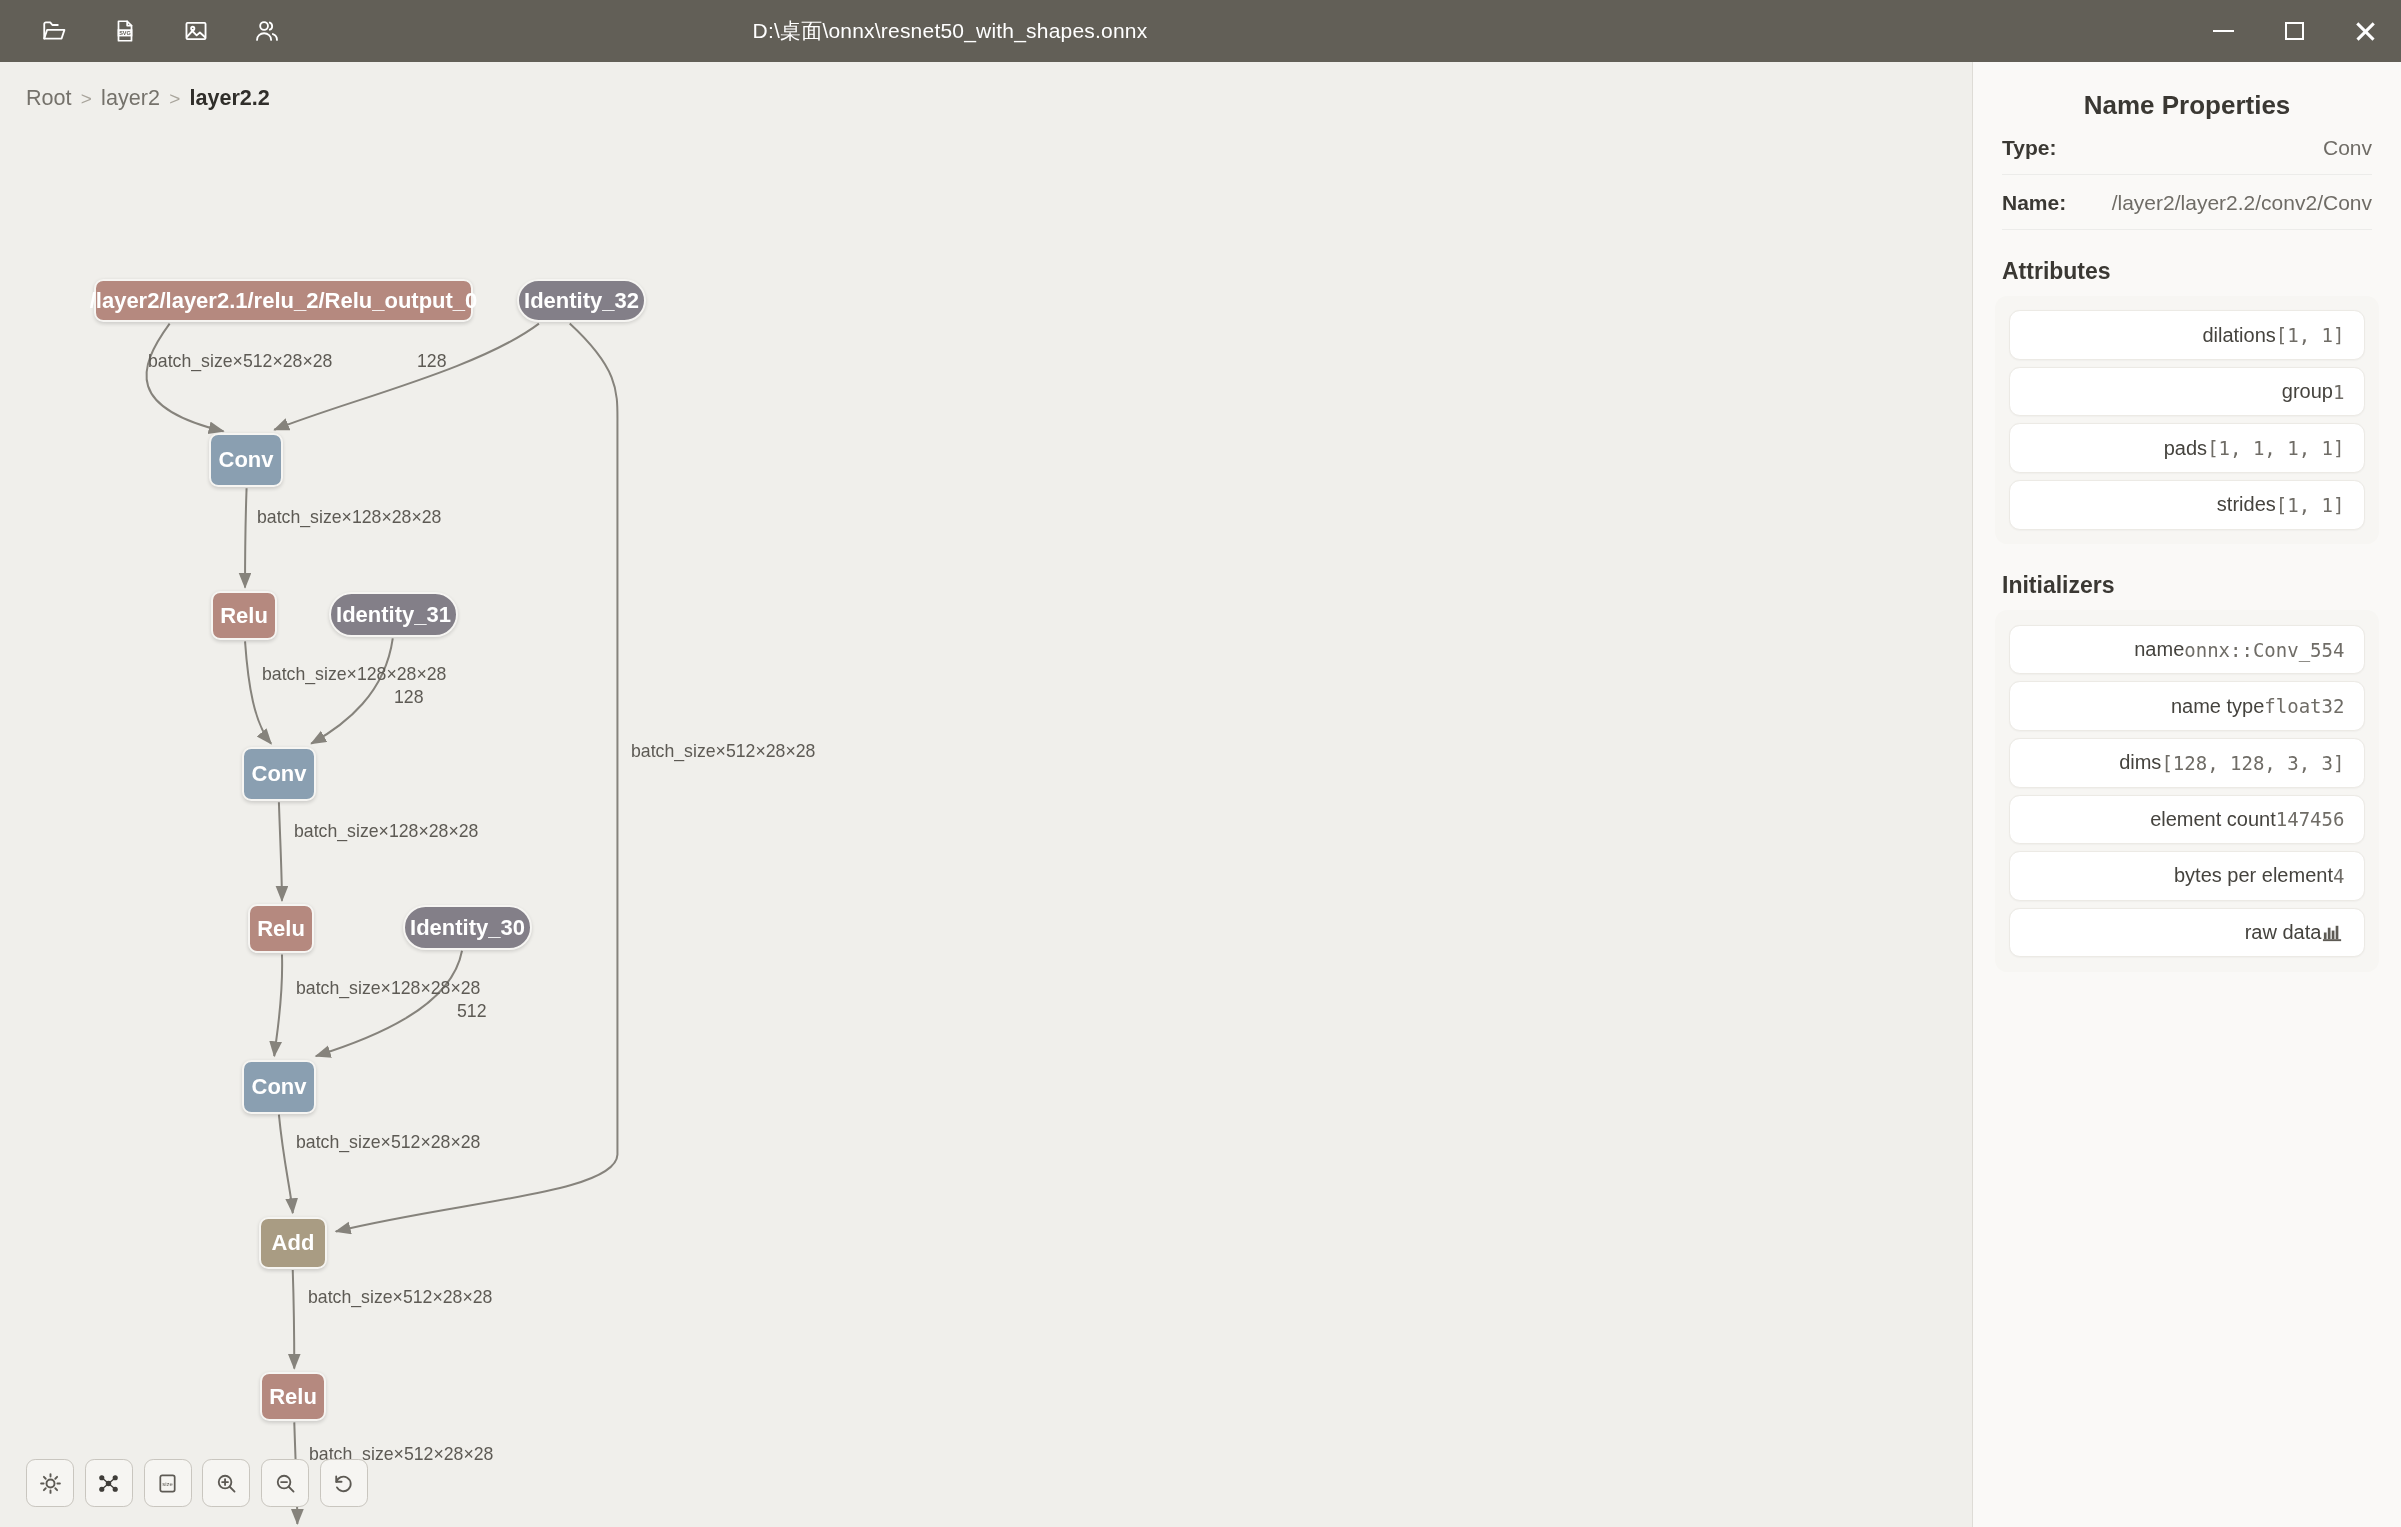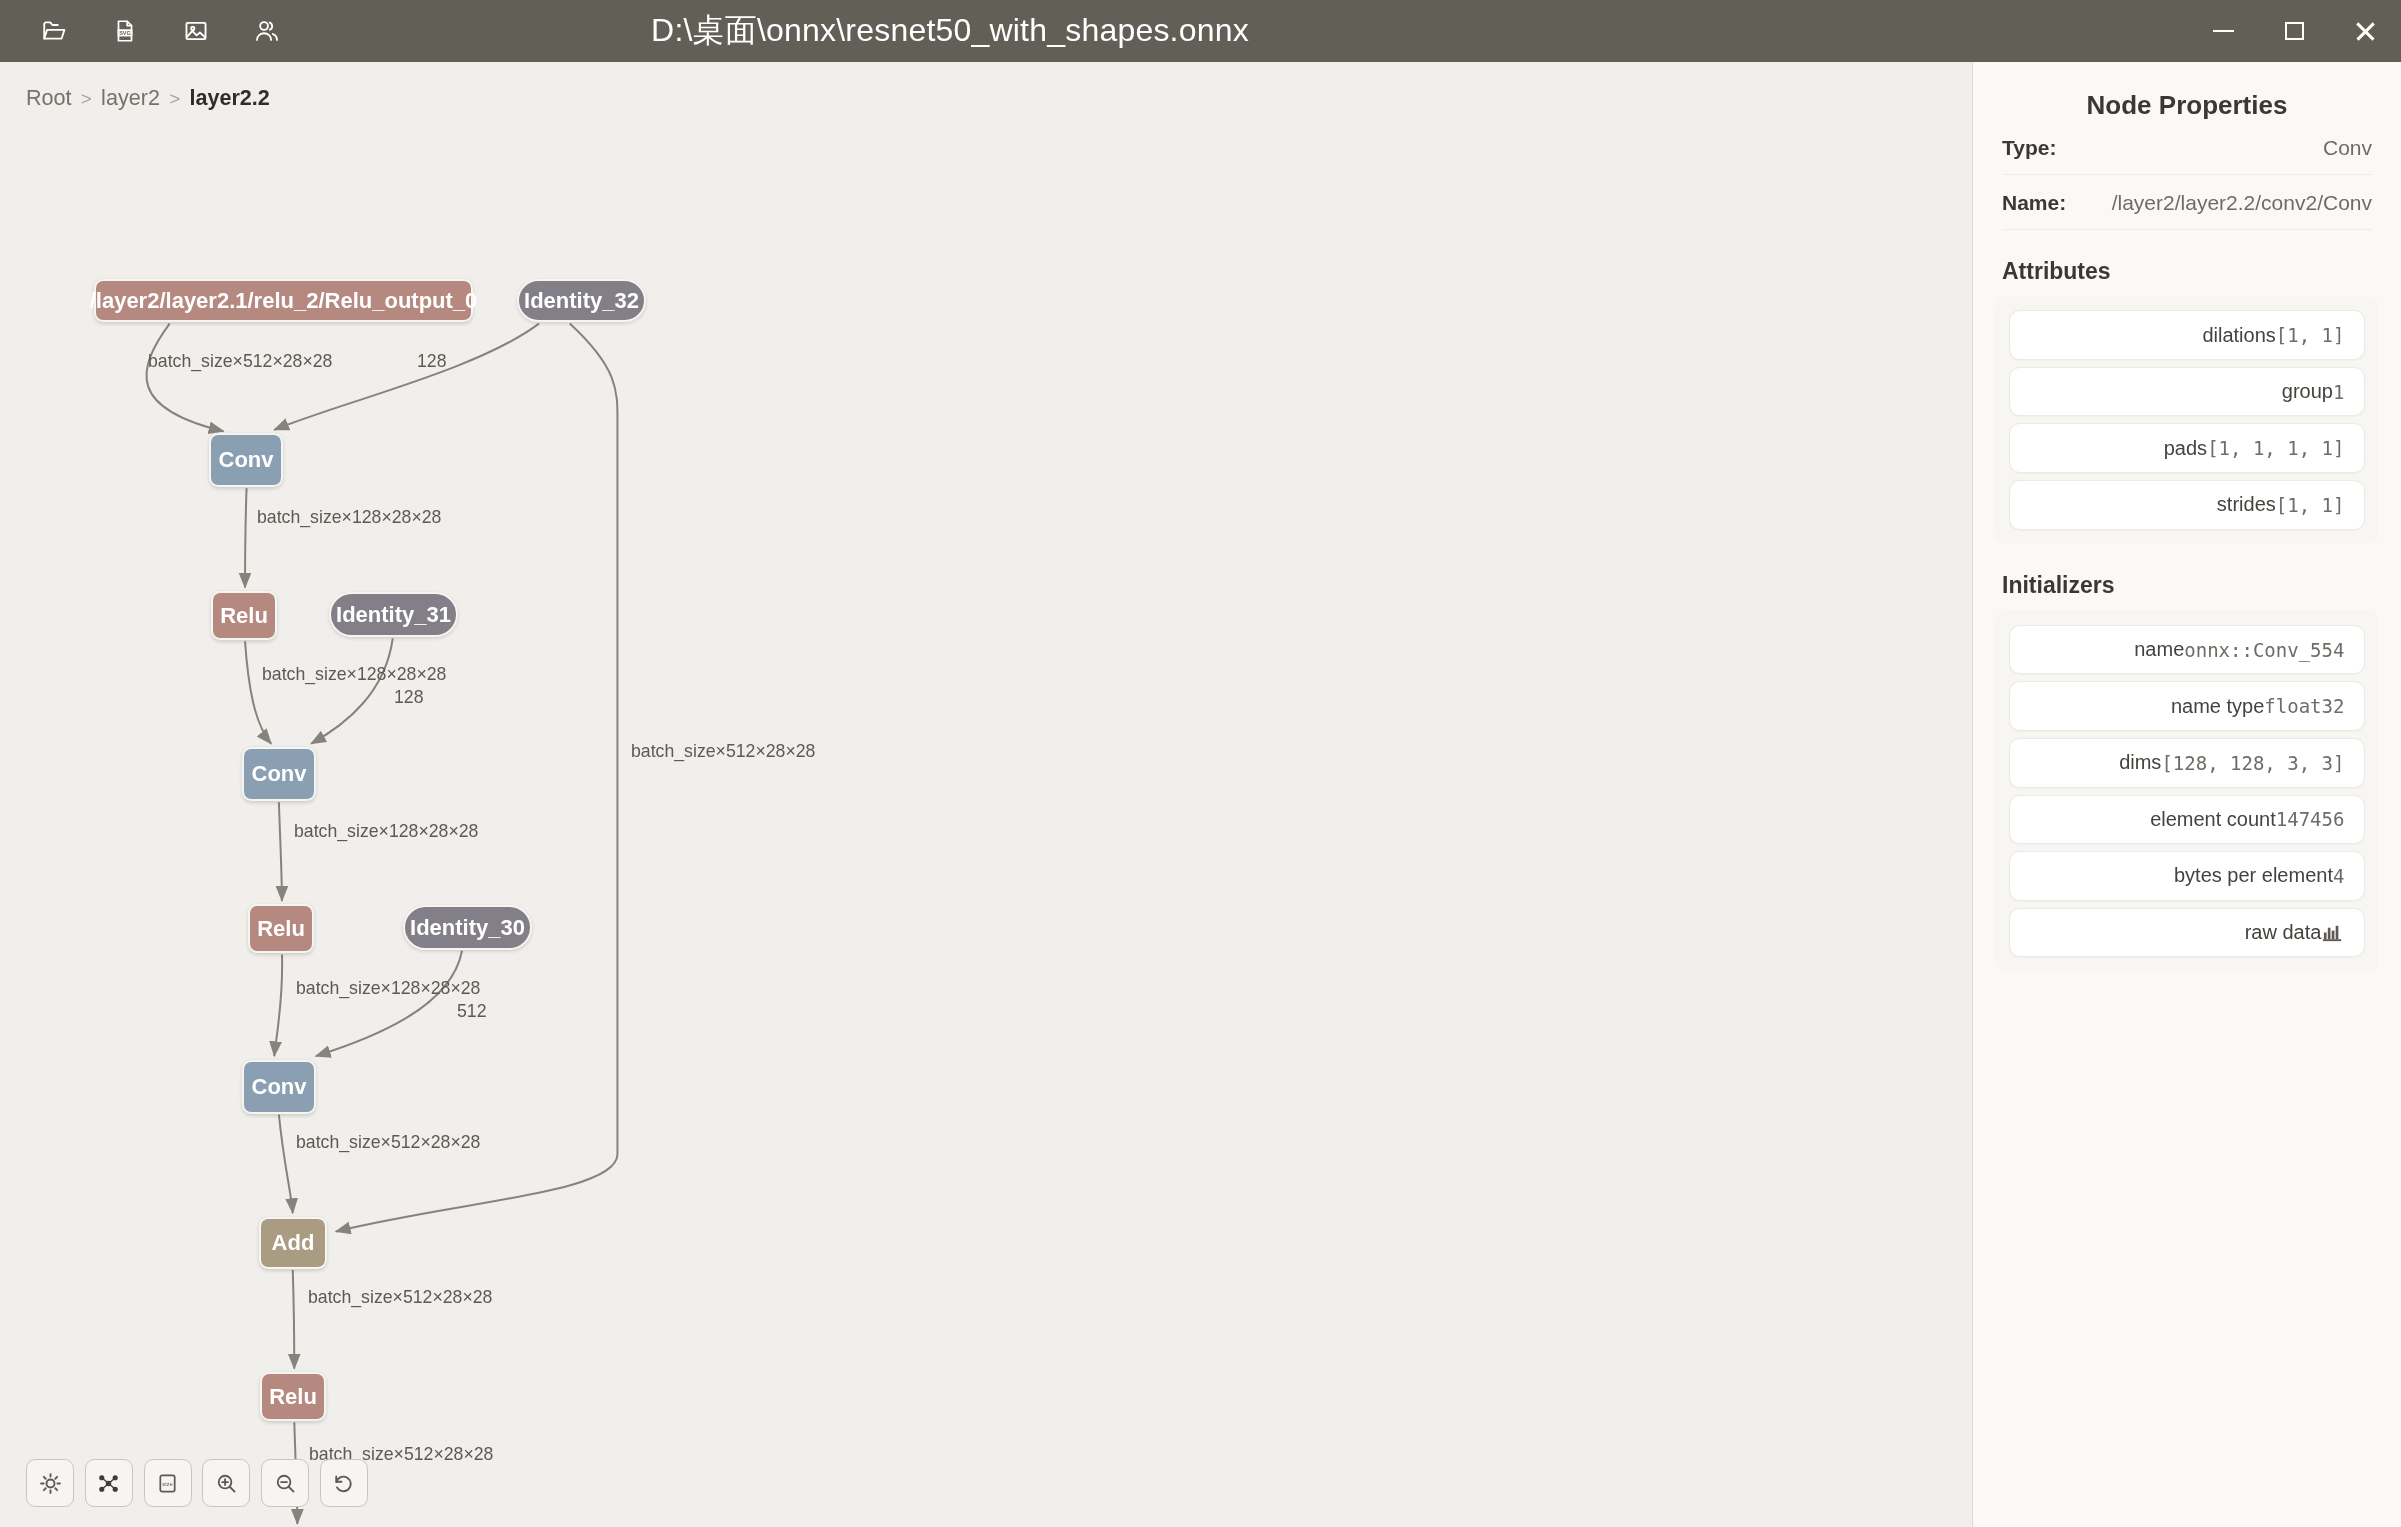--- a/index.html
+++ b/index.html
@@ -18,21 +18,21 @@
   }
   #titlebar-icons { display: flex; align-items: center; padding-left: 34px; gap: 31px; }
   .tb-icon {
     width: 40px; height: 40px;
     display: flex; align-items: center; justify-content: center;
     border-radius: 4.6px; cursor: pointer;
   }
   .tb-icon svg { display: block; }
   #titlebar-title {
     position: absolute; left: 0; width: 1900px; text-align: center;
-    color: #ffffff; font-size: 32px; letter-spacing: 0.2px;
+    color: #ffffff; font-size: 21px; letter-spacing: 0.2px;
     pointer-events: none;
   }
   #window-controls {
     position: absolute; right: 0; top: 0; height: 62px;
     display: flex; align-items: center;
   }
   .wc {
     width: 71px; height: 62px; display: flex; align-items: center; justify-content: center;
     cursor: pointer;
   }
@@ -346,21 +346,21 @@
       </div>
 
     </div>
   </div>
 </div>
 
 <div id="divider"></div>
 
 <div id="side-panel">
 
-  <div id="panel-title">Node Properties</div>
+  <div id="panel-title">Name Properties</div>
 
   <div class="kv-row">
     <span class="kv-key">Type:</span>
     <span class="kv-val">Conv</span>
   </div>
 
   <div class="kv-row">
     <span class="kv-key">Name:</span>
     <span class="kv-val">/layer2/layer2.2/conv2/Conv</span>
   </div>

